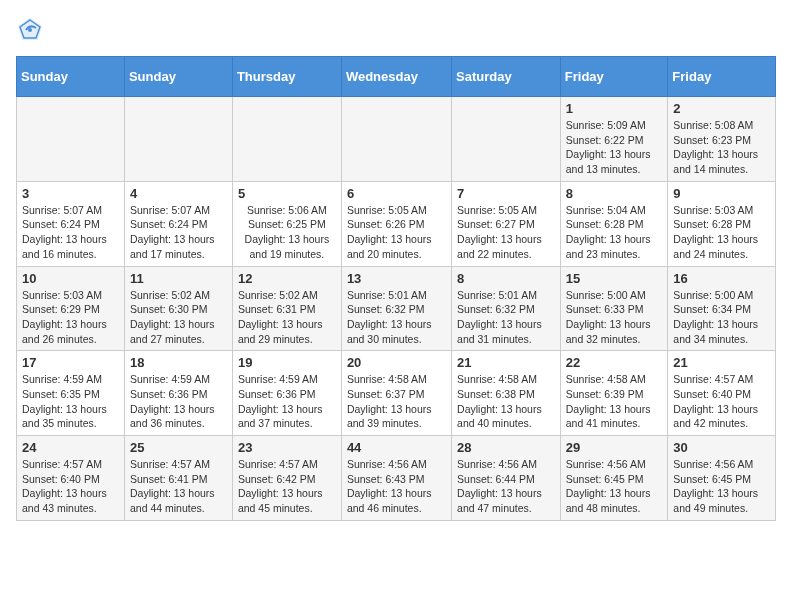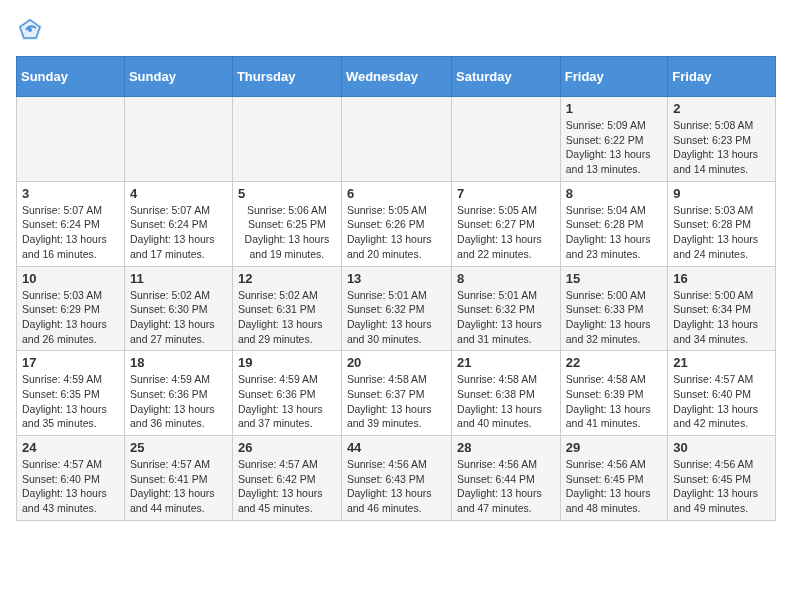--- a/index.html
+++ b/index.html
@@ -295,21 +295,21 @@
 Sunset: 6:40 PM
 Daylight: 13 hours and 43 minutes.</div>
         </td>
         <td>
           <span class="day-number">25</span>
           <div class="day-info" style="white-space: pre-line;">Sunrise: 4:57 AM
 Sunset: 6:41 PM
 Daylight: 13 hours and 44 minutes.</div>
         </td>
         <td>
-          <span class="day-number">26</span>
+          <span class="day-number">23</span>
           <div class="day-info" style="white-space: pre-line;">Sunrise: 4:57 AM
 Sunset: 6:42 PM
 Daylight: 13 hours and 45 minutes.</div>
         </td>
         <td>
           <span class="day-number">44</span>
           <div class="day-info" style="white-space: pre-line;">Sunrise: 4:56 AM
 Sunset: 6:43 PM
 Daylight: 13 hours and 46 minutes.</div>
         </td>

